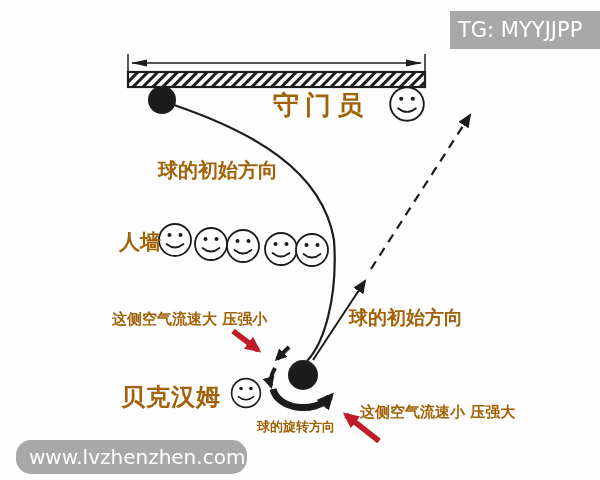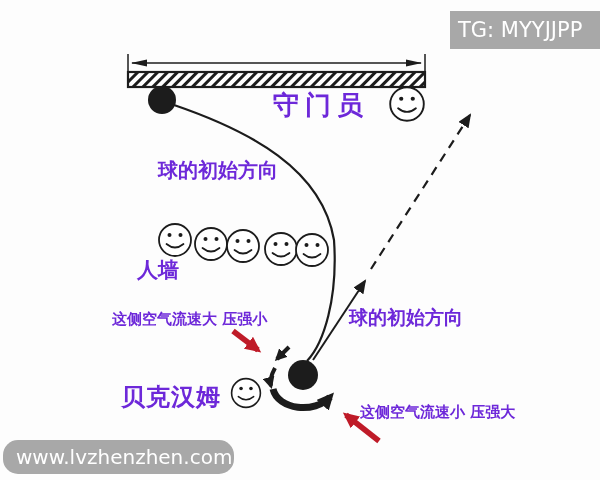--- a/index.html
+++ b/index.html
@@ -10,37 +10,37 @@
     --canvas:#fdfdfd;
   }
   html,body{margin:0;padding:0;}
   body{font-family:"DejaVu Sans","Liberation Sans",sans-serif;}
   #stage{
     position:relative;width:600px;height:480px;overflow:hidden;
     background:var(--canvas);
   }
   #diagram-svg{position:absolute;left:0;top:0;}
   .label{
-    position:absolute;color:#6d28d9;font-weight:600;white-space:nowrap;
+    position:absolute;color:#a16207;font-weight:600;white-space:nowrap;
     font-family:"DejaVu Sans","Liberation Sans",sans-serif;
   }
   .lbl-goalkeeper{left:273px;top:88px;font-size:26px;letter-spacing:6px;}
   .lbl-actual-path{left:158px;top:157px;font-size:20px;letter-spacing:0px;}
-  .lbl-wall{left:119px;top:256px;font-size:21px;margin-left:18px;}
+  .lbl-wall{left:119px;top:228px;font-size:21px;}
   .lbl-initial-direction{left:349px;top:305px;font-size:19px;text-align:center;}
   .lbl-air-fast{left:112px;top:310px;font-size:15px;}
   .lbl-beckham{left:121px;top:381px;font-size:24px;letter-spacing:1px;}
   .lbl-air-slow{left:360px;top:403px;font-size:15px;text-align:center;}
   .lbl-rotation{left:257px;top:418px;font-size:13px;}
   .watermark{
     position:absolute;background:var(--watermark-bg);color:var(--watermark-text);
     font-weight:400;display:flex;align-items:center;white-space:nowrap;
   }
   .wm-top-right{left:450px;top:11px;width:150px;height:38px;font-size:21px;padding-left:8px;}
-  .wm-bottom-left{left:3px;top:440px;width:218px;height:34px;font-size:20px;padding-left:13px;border-radius:15px;}
+  .wm-bottom-left{left:16px;top:440px;width:218px;height:34px;font-size:20px;padding-left:13px;border-radius:15px;}
   .ink-line{stroke:var(--ink);fill:none;}
   .red-line{stroke:var(--arrow-red);fill:none;}
 </style>
 </head>
 <body>
 
 <div id="stage">
 
   <svg id="diagram-svg" width="600" height="480" viewBox="0 0 600 480">
     <defs>
@@ -115,17 +115,18 @@
     <line x1="379" y1="441" x2="346" y2="415" class="red-line" stroke-width="5.5" marker-end="url(#mRed)"></line>
   </svg>
 
   <div class="label lbl-goalkeeper">守门员</div>
   <div class="label lbl-actual-path">球的初始方向</div>
   <div class="label lbl-wall">人墙</div>
   <div class="label lbl-initial-direction">球的初始方向</div>
   <div class="label lbl-air-fast">这侧空气流速大 压强小</div>
   <div class="label lbl-beckham">贝克汉姆</div>
   <div class="label lbl-air-slow">这侧空气流速小 压强大</div>
+  <div class="label lbl-rotation">球的旋转方向</div>
 
   <div class="watermark wm-top-right">TG: MYYJJPP</div>
   <div class="watermark wm-bottom-left">www.lvzhenzhen.com</div>
 
 </div>
 
 </body></html>

